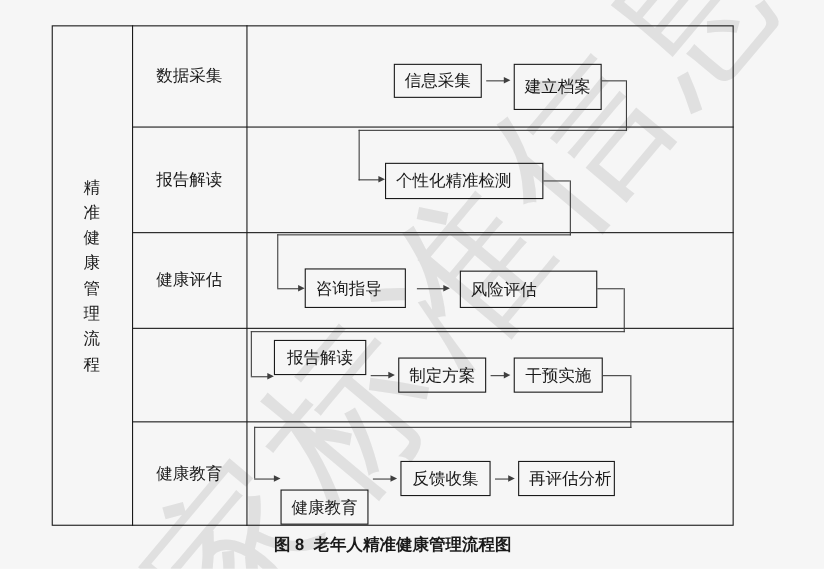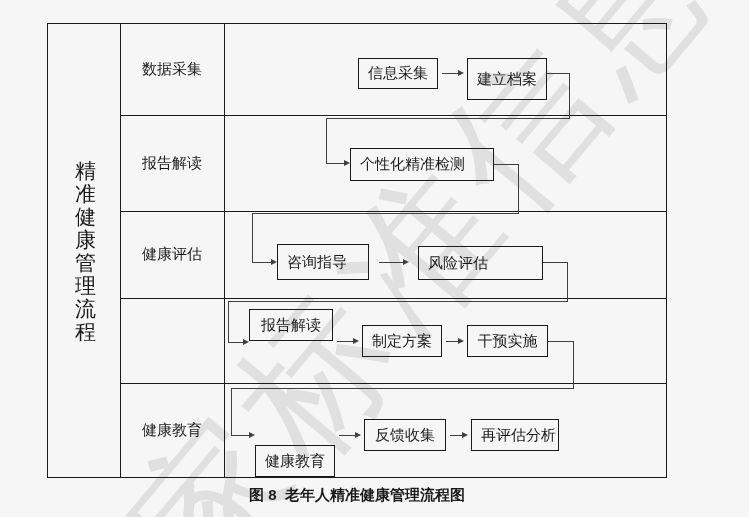--- a/index.html
+++ b/index.html
@@ -8,21 +8,21 @@
   #watermark{position:absolute;left:-15px;top:620px;transform:rotate(-50deg);transform-origin:0 0;
     font-size:150px;letter-spacing:12px;white-space:nowrap;color:rgba(110,110,110,0.16);
     font-weight:400;pointer-events:none;}
   .abs{position:absolute;box-sizing:border-box;}
   
   .frame{border:1px solid #1a1a1a;background:transparent;}
   .vline{width:1px;background:#1a1a1a;}
   .hline-div{height:1px;background:#1a1a1a;}
   
   .cell{display:flex;align-items:center;justify-content:center;font-size:15px;}
-  .side-label-inner{width:17px;line-height:23px;font-size:21px;word-break:break-all;text-align:center;}
+  .side-label-inner{width:17px;line-height:23px;font-size:15px;word-break:break-all;text-align:center;}
   
   .fbox{border:1px solid #1a1a1a;display:flex;align-items:center;font-size:15px;background:transparent;}
   .fbox.center{justify-content:center;}
   .fbox.left{justify-content:flex-start;padding-left:9px;}
   
   .cl{position:absolute;background:#3f3f3f;}
   .arrow{position:absolute;height:7px;}
   .arrow .shaft{position:absolute;left:0;top:3px;right:5px;height:1px;background:#3f3f3f;}
   .arrow .head{position:absolute;right:0;top:0;width:0;height:0;
     border-left:6px solid #3f3f3f;border-top:3.5px solid transparent;border-bottom:3.5px solid transparent;}

